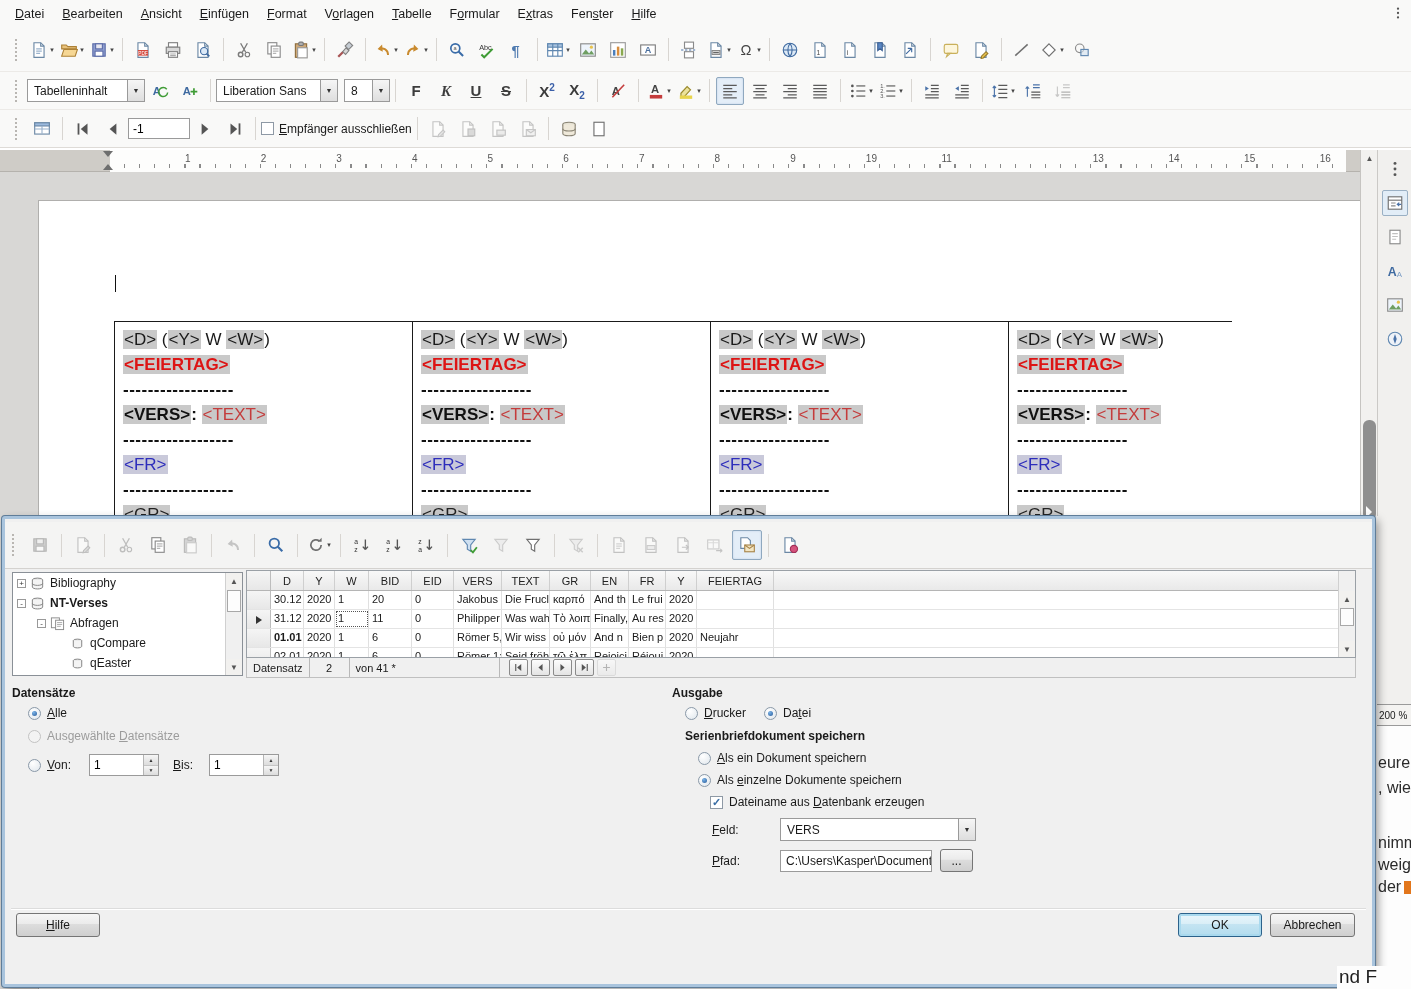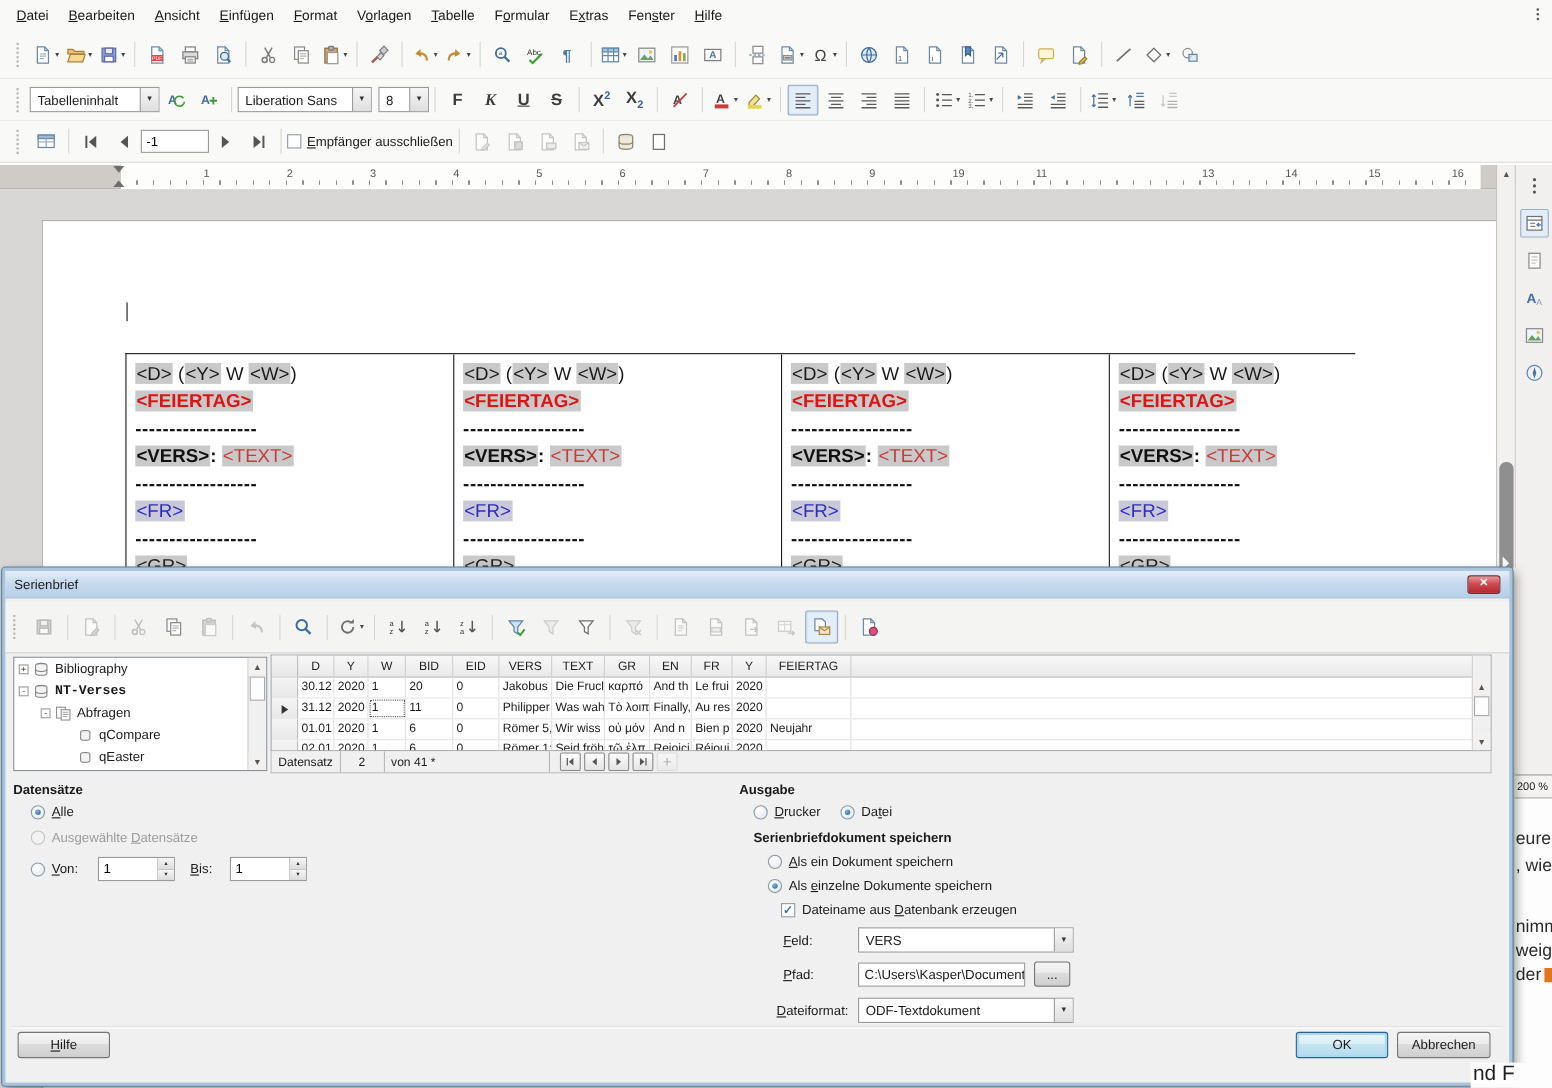--- a/index.html
+++ b/index.html
@@ -877,26 +877,20 @@
       <div class="frag" style="top: 28px;">eure</div>
       <div class="frag" style="top: 53px;">, wie</div>
       <div class="frag" style="top: 108px;">nimm</div>
       <div class="frag" style="top: 130px;">weige</div>
       <div class="frag" style="top: 152px;">der<span class="fraghl"></span></div>
     </div>
 </div>
 <div id="ndf" class="abs">nd F</div>
 
 <div id="dialog" class="abs">
-  <div id="dlg-title">
-    <span>Serienbrief</span>
-    <span id="dlg-close">
-        <span>✕</span>
-      </span>
-  </div>
   <div id="dlg-body">
     <div id="dlg-toolbar">
         <span class="grip"></span>
         <span class="tb disabled">
           <span>
             <svg viewBox="0 0 16 16" width="18" height="18" xmlns="http://www.w3.org/2000/svg">
               <rect x="2.5" y="2.5" width="11" height="11" fill="#8f9fd0" stroke="#5c6ca8"></rect>
               <rect x="5" y="2.5" width="6" height="4.5" fill="#e8e8f0" stroke="#5c6ca8"></rect>
               <rect x="4.5" y="9" width="7" height="4.5" fill="#fff" stroke="#5c6ca8"></rect>
             </svg>
@@ -1101,21 +1095,21 @@
           </div>
           <div class="trow" style="padding-left: 4px;">
             <span class="texp">-</span>
             <span class="ticn">
               <svg viewBox="0 0 16 16" width="15" height="15" xmlns="http://www.w3.org/2000/svg">
                 <ellipse cx="8" cy="4.2" rx="5.5" ry="2" fill="#e9e9e9" stroke="#7f7f7f"></ellipse>
                 <path d="M2.5 4.2v7.6c0 1.1 2.5 2 5.5 2s5.5-.9 5.5-2V4.2" fill="#f4f4f4" stroke="#7f7f7f"></path>
                 <path d="M2.5 8c0 1.1 2.5 2 5.5 2s5.5-.9 5.5-2" fill="none" stroke="#7f7f7f"></path>
               </svg>
             </span>
-            <span style="font-weight: bold; font-family: Liberation Mono, monospace;">NT-Verses</span>
+            <span style="font-weight: bold;">NT-Verses</span>
           </div>
           <div class="trow" style="padding-left: 24px;">
             <span class="texp">-</span>
             <span class="ticn">
               <svg viewBox="0 0 16 16" width="15" height="15" xmlns="http://www.w3.org/2000/svg">
                 <rect x="1.5" y="2" width="8.5" height="10.5" fill="#fff" stroke="#8a8a8a"></rect>
                 <rect x="6" y="4.5" width="8.5" height="10" fill="#fff" stroke="#8a8a8a"></rect>
                 <path d="M7.5 7h5.5M7.5 9h5.5M7.5 11h4" stroke="#aaa"></path>
               </svg>
             </span>
@@ -1194,21 +1188,21 @@
             <span class="dcellg" style="width: 48px;">Philipper</span>
             <span class="dcellg" style="width: 48px;">Was wah</span>
             <span class="dcellg" style="width: 41px;">Τὸ λοιπ</span>
             <span class="dcellg" style="width: 38px;">Finally,</span>
             <span class="dcellg" style="width: 37px;">Au res</span>
             <span class="dcellg" style="width: 31px;">2020</span>
             <span class="dcellg" style="width: 77px;"></span>
           </div>
           <div class="drow">
             <span class="dcellg hndl" style="width: 24px;"></span>
-            <span class="dcellg" style="width: 33px;">01.01</span>
+            <span class="dcellg" style="width: 33px; font-weight: bold;">01.01</span>
             <span class="dcellg" style="width: 31px;">2020</span>
             <span class="dcellg" style="width: 34px;">1</span>
             <span class="dcellg" style="width: 43px;">6</span>
             <span class="dcellg" style="width: 42px;">0</span>
             <span class="dcellg" style="width: 48px;">Römer 5,</span>
             <span class="dcellg" style="width: 48px;">Wir wiss</span>
             <span class="dcellg" style="width: 41px;">οὐ μόν</span>
             <span class="dcellg" style="width: 38px;">And n</span>
             <span class="dcellg" style="width: 37px;">Bien p</span>
             <span class="dcellg" style="width: 31px;">2020</span>
@@ -1342,26 +1336,19 @@
       <span class="combo" style="width:196px">
           <span class="cval">VERS</span>
           <span class="cbtn">▼</span>
         </span>
     </div>
     <div class="frow" style="left:707px;top:330px">
       <span style="width:68px"><u>P</u>fad:</span>
       <span class="txtbox" style="width:152px">C:\Users\Kasper\Documents</span>
       <span class="wbtn" style="width:33px;margin-left:8px;height:23px">...</span>
     </div>
-    <div class="frow" style="left:701px;top:363px">
-      <span style="width:74px"><u>D</u>ateiformat:</span>
-      <span class="combo" style="width:196px">
-          <span class="cval">ODF-Textdokument</span>
-          <span class="cbtn">▼</span>
-        </span>
-    </div>
 
     <div id="dlg-sep"></div>
     <span class="wbtn abs" style="left:11px;top:394px;width:84px"><u>H</u>ilfe</span>
     <span class="wbtn default abs" style="left:1173px;top:394px;width:84px">OK</span>
     <span class="wbtn abs" style="left:1265px;top:394px;width:85px">Abbrechen</span>
   </div>
 </div>
 
 </body></html>

